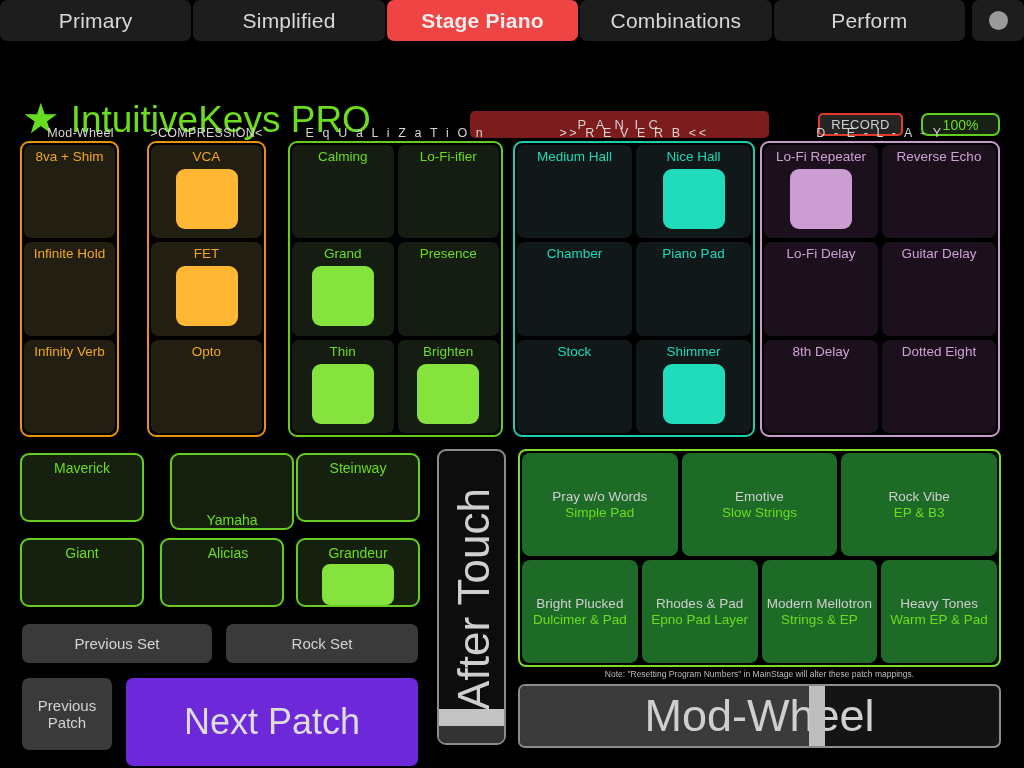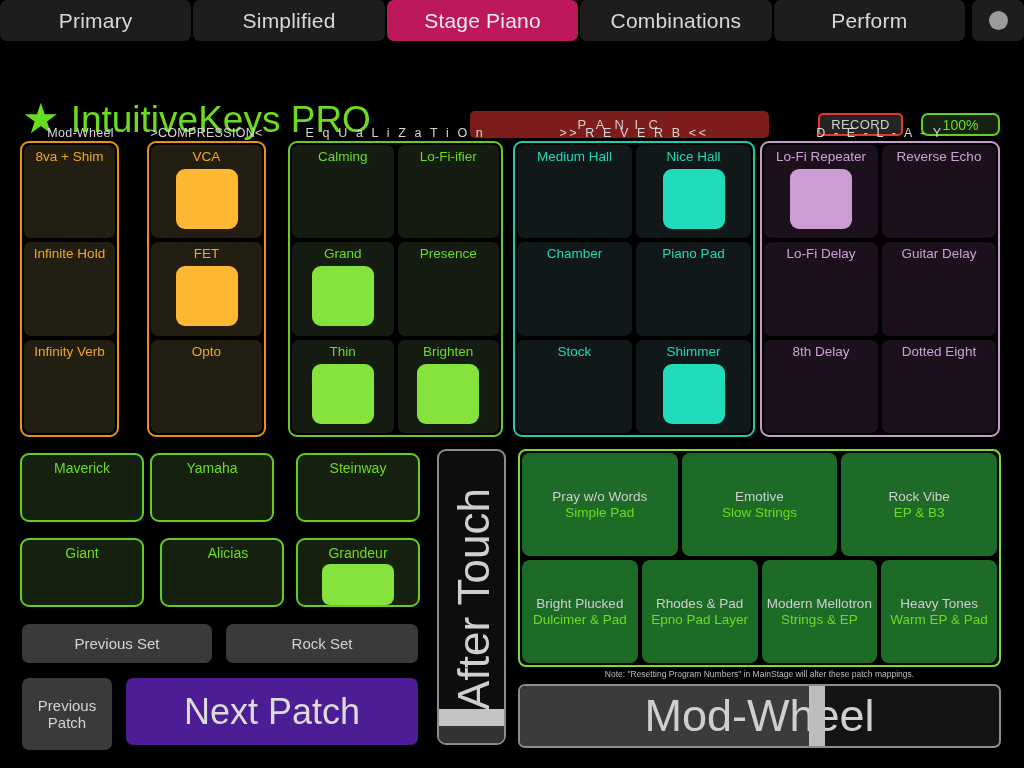--- a/index.html
+++ b/index.html
@@ -10,21 +10,21 @@
     overflow:hidden;
   }
   #root { position:relative; width:1024px; height:768px; background:#000; }
 
   
   .tabbar { position:absolute; left:0; top:0; width:1024px; height:41px;
             display:flex; align-items:stretch; gap:2px; background:#000; }
   .tab { flex:1 1 0; background:#1d1d1d; border-radius:7px;
          display:flex; align-items:center; justify-content:center;
          color:#d8d8d8; font-size:21px; letter-spacing:.2px; }
-  .tab.active { background:#be185d; color:#ececec; }
+  .tab.active { background:#ef4444; color:#ececec;font-weight:bold; }
   .tabdiv { width:3px; background:#000; }
   .tabend { width:52px; background:#1d1d1d; border-radius:7px;
             display:flex; align-items:center; justify-content:center; }
   .tabend .dot { width:19px; height:19px; border-radius:50%; background:#9b9b9b; }
 
   
   .header { position:absolute; left:0; top:41px; width:1024px; height:78px; }
   .brand { position:absolute; left:22px; top:57px; display:flex; align-items:center; gap:11px; }
   .star { color:#66dd22; font-size:42px; line-height:1; }
   .brandtxt { color:#6bdd1e; font-size:37px; line-height:1; }
@@ -86,22 +86,22 @@
   .pbtn { position:absolute; background:#16200f; border:2px solid #66cc22;
           border-radius:9px; display:flex; flex-direction:column; align-items:center;
           padding-top:5px; }
   .pbtn .lbl { color:#6bdd1e; font-size:14px; white-space:nowrap; }
   .pbtn .pad { width:72px; height:47px; border-radius:8px; background:#86e23c; margin-top:3px; }
 
   
   .navbtn { position:absolute; background:#3a3a3a; border-radius:7px;
             display:flex; align-items:center; justify-content:center;
             color:#d3d3d3; font-size:15px; text-align:center; line-height:1.15; }
-  .nextpatch { position:absolute; left:126px; top:678px; width:292px; height:67px;
-               background:#4c1d95; border-radius:7px; color:#dcdcdc;
+  .nextpatch { position:absolute; left:126px; top:678px; width:292px; height:88px;
+               background:#6d28d9; border-radius:7px; color:#dcdcdc;
                display:flex; align-items:center; justify-content:center; font-size:36px; }
 
   
   .at { position:absolute; left:437px; top:449px; width:69px; height:296px;
         background:#0d0d0d; border:2px solid #8c8c8c; border-radius:9px; overflow:hidden; }
   .at .caption { position:absolute; left:0; top:0; width:296px; height:69px;
                  transform:rotate(-90deg); transform-origin:0 0;
                  translate:0 296px;
                  display:flex; align-items:center; justify-content:center;
                  color:#cfcfcf; font-size:44px; white-space:nowrap; }
@@ -279,21 +279,21 @@
         </div>
       <div class="cell">
           <span class="lbl">Dotted Eight</span>
         </div>
     </div>
   </div>
 
   <div class="pbtn" style="left:20px;top:453px;width:124px;height:69px;">
       <span class="lbl">Maverick</span>
     </div>
-  <div class="pbtn" style="left:150px;top:453px;width:124px;height:69px;">
+  <div class="pbtn" style="left:170px;top:453px;width:124px;height:77px;justify-content:flex-end;">
       <span class="lbl">Yamaha</span>
     </div>
   <div class="pbtn" style="left:296px;top:453px;width:124px;height:69px;">
       <span class="lbl">Steinway</span>
     </div>
   <div class="pbtn" style="left:20px;top:538px;width:124px;height:69px;">
       <span class="lbl">Giant</span>
     </div>
   <div class="pbtn" style="left:160px;top:538px;width:124px;height:69px;padding-left:12px;">
       <span class="lbl">Alicias</span>

